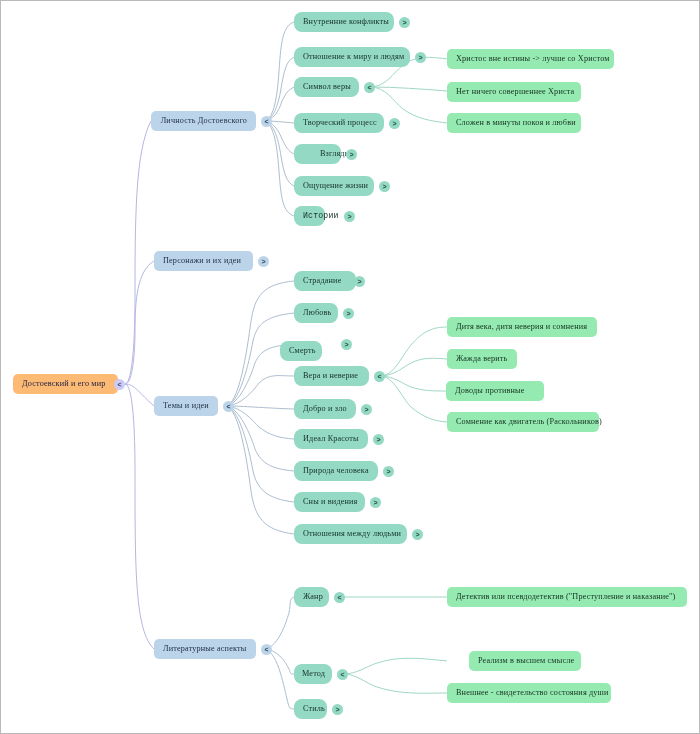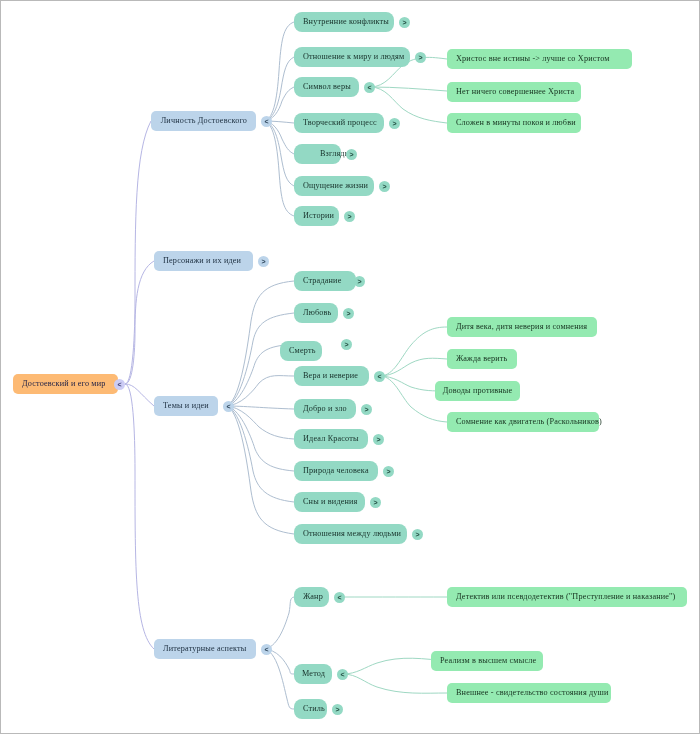--- a/index.html
+++ b/index.html
@@ -180,25 +180,25 @@
       </div>
       <div class="toggle t-lvl2" style="left: 388px; top: 117px;">&gt;</div>
       <div class="node lvl2" style="left: 293px; top: 143px; width: 47px; padding-left: 26px;">
         <span>Взгляды</span>
       </div>
       <div class="toggle t-lvl2" style="left: 345px; top: 148px;">&gt;</div>
       <div class="node lvl2" style="left: 293px; top: 175px; width: 80px;">
         <span>Ощущение жизни</span>
       </div>
       <div class="toggle t-lvl2" style="left: 378px; top: 180px;">&gt;</div>
-      <div class="node lvl2" style="left: 293px; top: 205px; width: 45px;">
+      <div class="node lvl2" style="left: 293px; top: 205px; width: 31px; font-family: Liberation Mono, monospace;">
         <span>Истории</span>
       </div>
       <div class="toggle t-lvl2" style="left: 343px; top: 210px;">&gt;</div>
-      <div class="node lvl3" style="left: 446px; top: 48px; width: 185px;">
+      <div class="node lvl3" style="left: 446px; top: 48px; width: 167px;">
         <span>Христос вне истины -&gt; лучше со Христом</span>
       </div>
       <div class="node lvl3" style="left: 446px; top: 81px; width: 134px;">
         <span>Нет ничего совершеннее Христа</span>
       </div>
       <div class="node lvl3" style="left: 446px; top: 112px; width: 134px;">
         <span>Сложен в минуты покоя и любви</span>
       </div>
       <div class="node lvl2" style="left: 293px; top: 270px; width: 62px;">
         <span>Страдание</span>
@@ -235,42 +235,42 @@
       <div class="node lvl2" style="left: 293px; top: 523px; width: 113px;">
         <span>Отношения между людьми</span>
       </div>
       <div class="toggle t-lvl2" style="left: 411px; top: 528px;">&gt;</div>
       <div class="node lvl3" style="left: 446px; top: 316px; width: 150px;">
         <span>Дитя века, дитя неверия и сомнения</span>
       </div>
       <div class="node lvl3" style="left: 446px; top: 348px; width: 70px;">
         <span>Жажда верить</span>
       </div>
-      <div class="node lvl3" style="left: 434px; top: 380px; width: 85px; justify-content: center;">
+      <div class="node lvl3" style="left: 445px; top: 380px; width: 98px;">
         <span>Доводы противные</span>
       </div>
       <div class="node lvl3" style="left: 446px; top: 411px; width: 152px;">
         <span>Сомнение как двигатель (Раскольников)</span>
       </div>
       <div class="node lvl2" style="left: 293px; top: 586px; width: 35px;">
         <span>Жанр</span>
       </div>
       <div class="toggle t-lvl2" style="left: 333px; top: 591px;">&lt;</div>
       <div class="node lvl2" style="left: 293px; top: 663px; width: 38px; padding-left: 8px;">
         <span>Метод</span>
       </div>
       <div class="toggle t-lvl2" style="left: 336px; top: 668px;">&lt;</div>
       <div class="node lvl2" style="left: 293px; top: 698px; width: 33px;">
         <span>Стиль</span>
       </div>
       <div class="toggle t-lvl2" style="left: 331px; top: 703px;">&gt;</div>
       <div class="node lvl3" style="left: 446px; top: 586px; width: 240px;">
         <span>Детектив или псевдодетектив ("Преступление и наказание")</span>
       </div>
-      <div class="node lvl3" style="left: 430px; top: 650px; width: 112px;">
+      <div class="node lvl3" style="left: 468px; top: 650px; width: 112px;">
         <span>Реализм в высшем смысле</span>
       </div>
       <div class="node lvl3" style="left: 446px; top: 682px; width: 164px;">
         <span>Внешнее - свидетельство состояния души</span>
       </div>
     </div>
 
 </div>
 
 </body></html>

